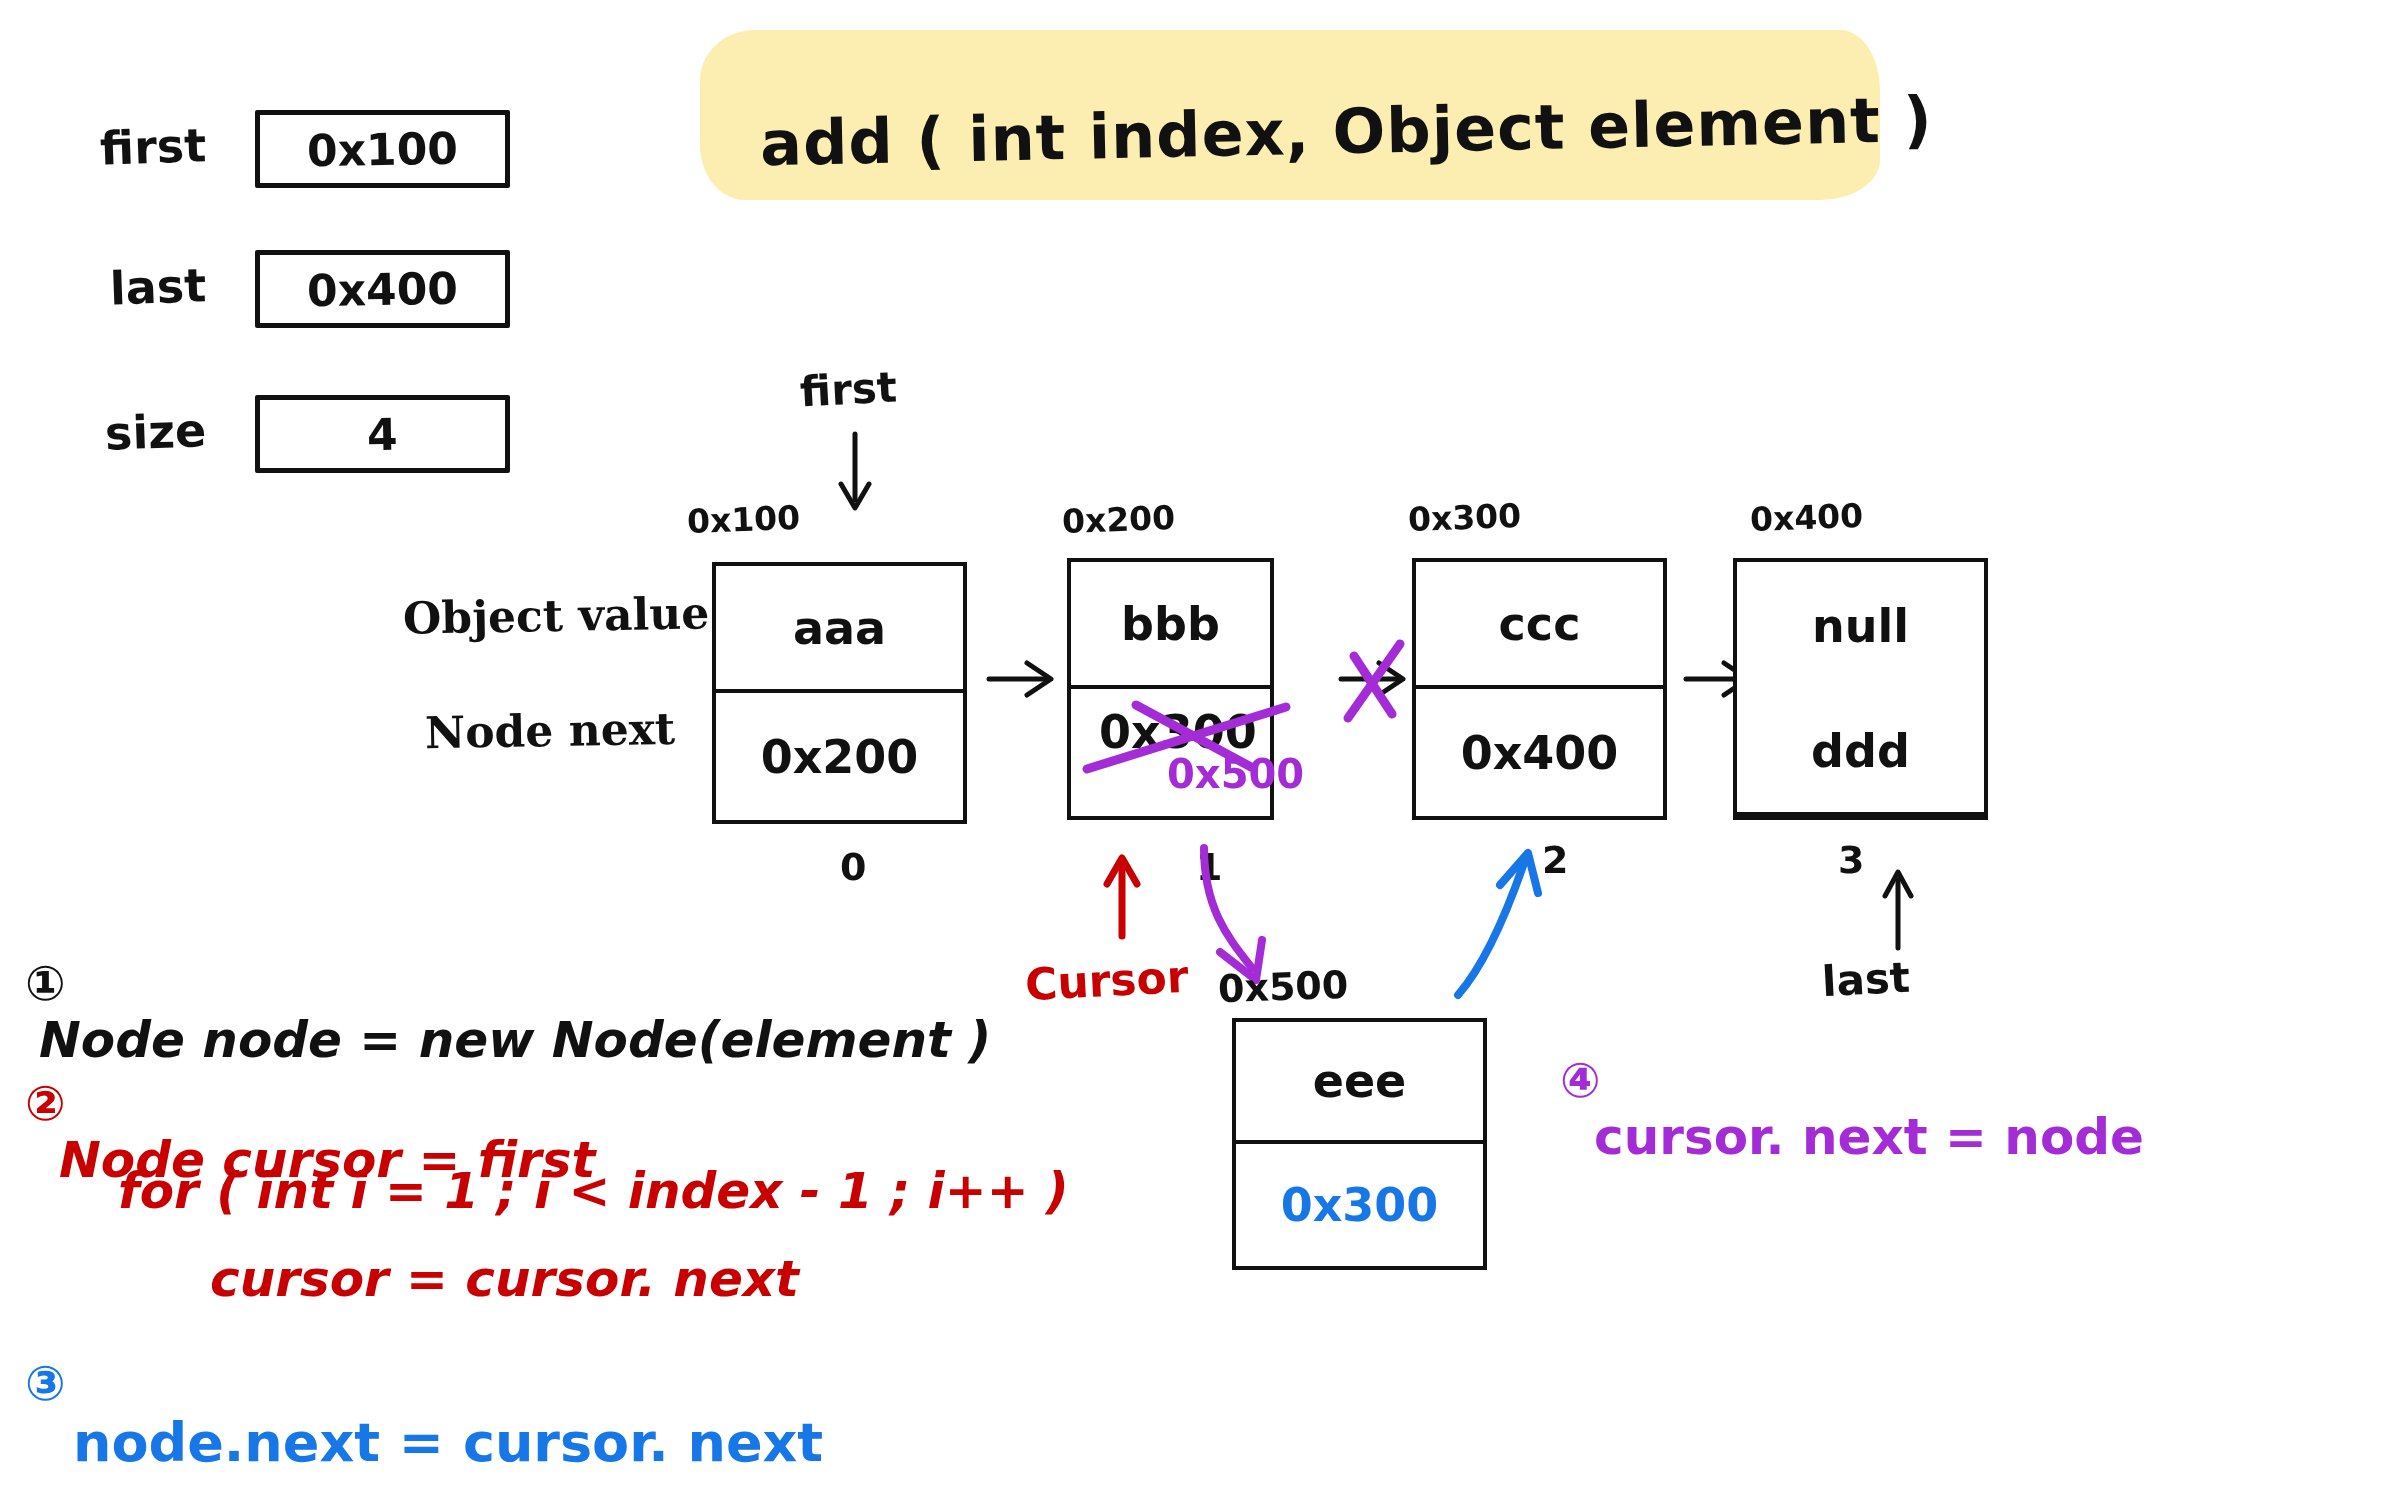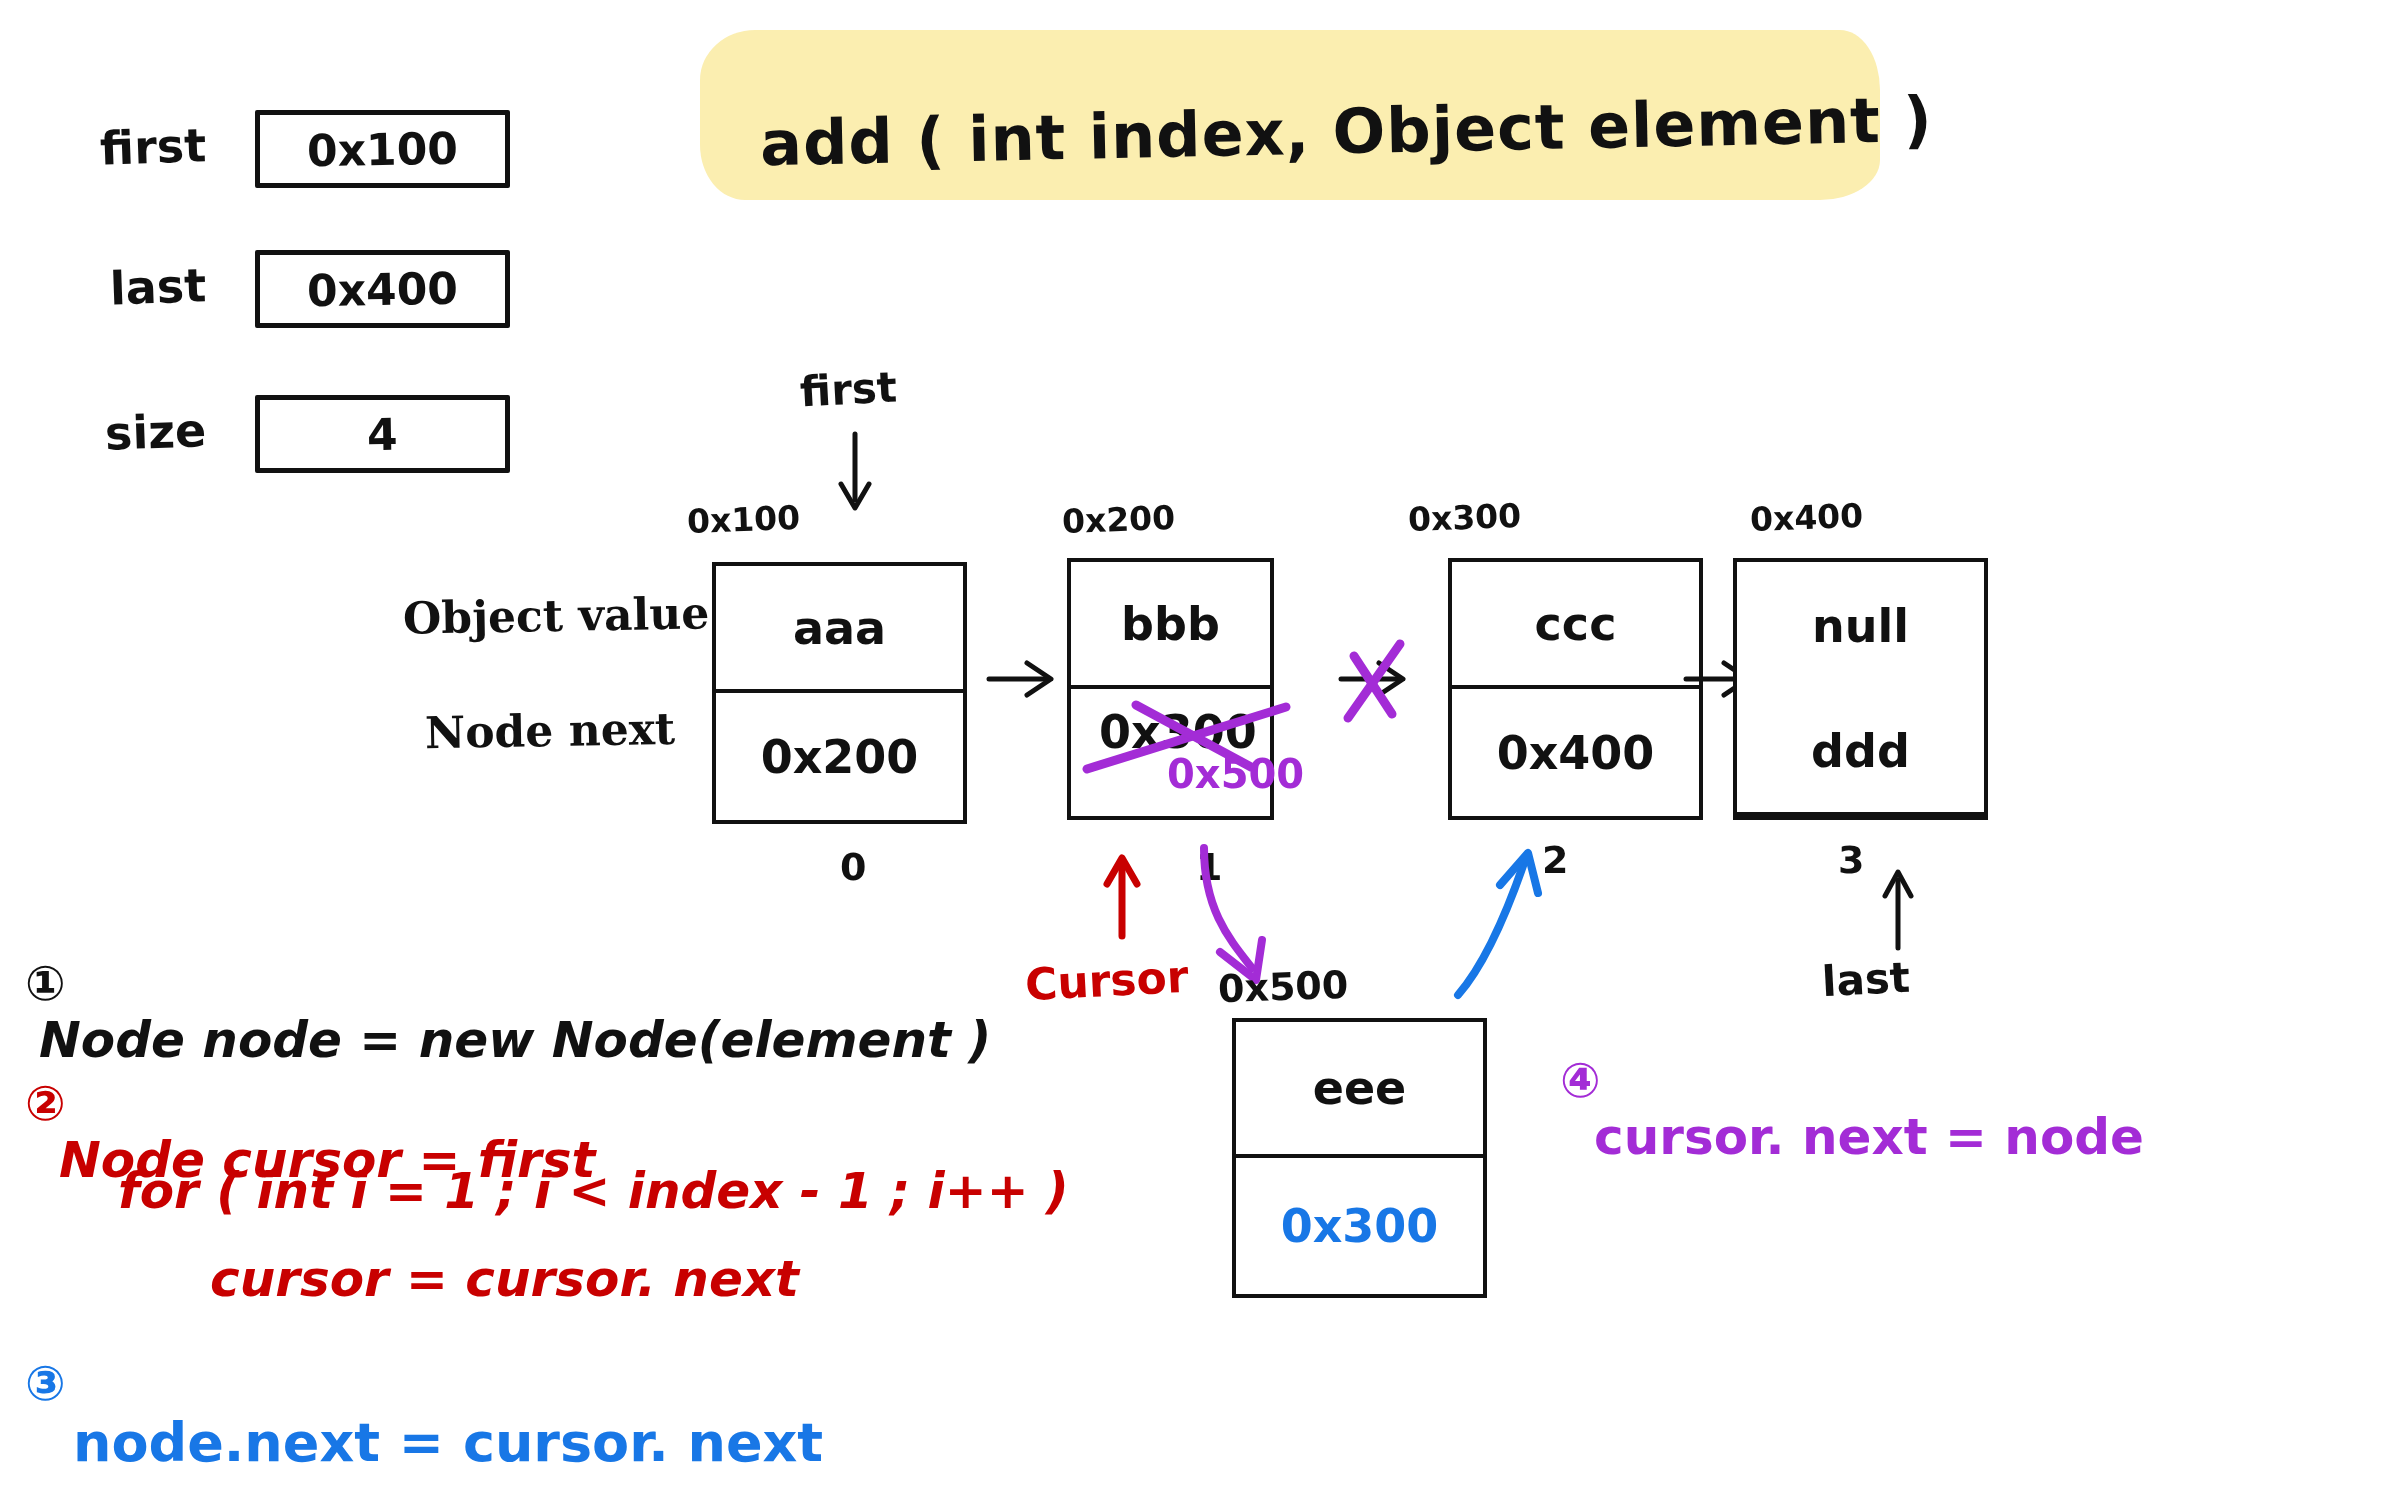--- a/index.html
+++ b/index.html
@@ -221,21 +221,21 @@
 <svg class="abs" style="left:1337px; top:655px;" width="80" height="48" viewBox="0 0 80 48">
   <path d="M4 24 L60 24" stroke="#111" stroke-width="5" fill="none" stroke-linecap="round"></path>
   <path d="M42 8 L66 24 L42 40" stroke="#111" stroke-width="5" fill="none" stroke-linecap="round" stroke-linejoin="round"></path>
 </svg>
 <svg class="abs" style="left:1330px; top:630px;" width="90" height="100" viewBox="0 0 90 100">
   <path d="M18 88 L70 14" stroke="#a32cd6" stroke-width="9" fill="none" stroke-linecap="round"></path>
   <path d="M24 26 L62 84" stroke="#a32cd6" stroke-width="9" fill="none" stroke-linecap="round"></path>
 </svg>
 
 <div class="abs addr-label" style="left:1408px; top:498px;">0x300</div>
-<div class="abs node" style="left:1448px; top:558px; width:255px; height:262px;">
+<div class="abs node" style="left:1412px; top:558px; width:255px; height:262px;">
   <div class="node-cell top">
     <span class="node-val">ccc</span>
   </div>
   <div class="node-cell">
     <span class="node-val">0x400</span>
   </div>
 </div>
 <div class="abs idx-label" style="left:1542px; top:838px;">2</div>
 
 <svg class="abs" style="left:1440px; top:845px;" width="140" height="160" viewBox="0 0 140 160">
@@ -259,21 +259,21 @@
 </div>
 <div class="abs idx-label" style="left:1838px; top:838px;">3</div>
 
 <svg class="abs" style="left:1878px; top:862px;" width="40" height="90" viewBox="0 0 40 90">
   <path d="M20 86 L20 18" stroke="#111" stroke-width="5" fill="none" stroke-linecap="round"></path>
   <path d="M7 34 L20 10 L33 34" stroke="#111" stroke-width="5" fill="none" stroke-linecap="round" stroke-linejoin="round"></path>
 </svg>
 <div class="abs ptr-label" style="left:1822px; top:955px;">last</div>
 
 <div class="abs addr-label" style="left:1218px; top:965px; font-size:38px;">0x500</div>
-<div class="abs node" style="left:1232px; top:1018px; width:255px; height:280px;">
+<div class="abs node" style="left:1232px; top:1018px; width:255px; height:252px;">
   <div class="node-cell top">
     <span class="node-val">eee</span>
   </div>
   <div class="node-cell">
     <span class="node-val blue-txt">0x300</span>
   </div>
 </div>
 
 <div class="abs" style="left:0; top:0;">
 

